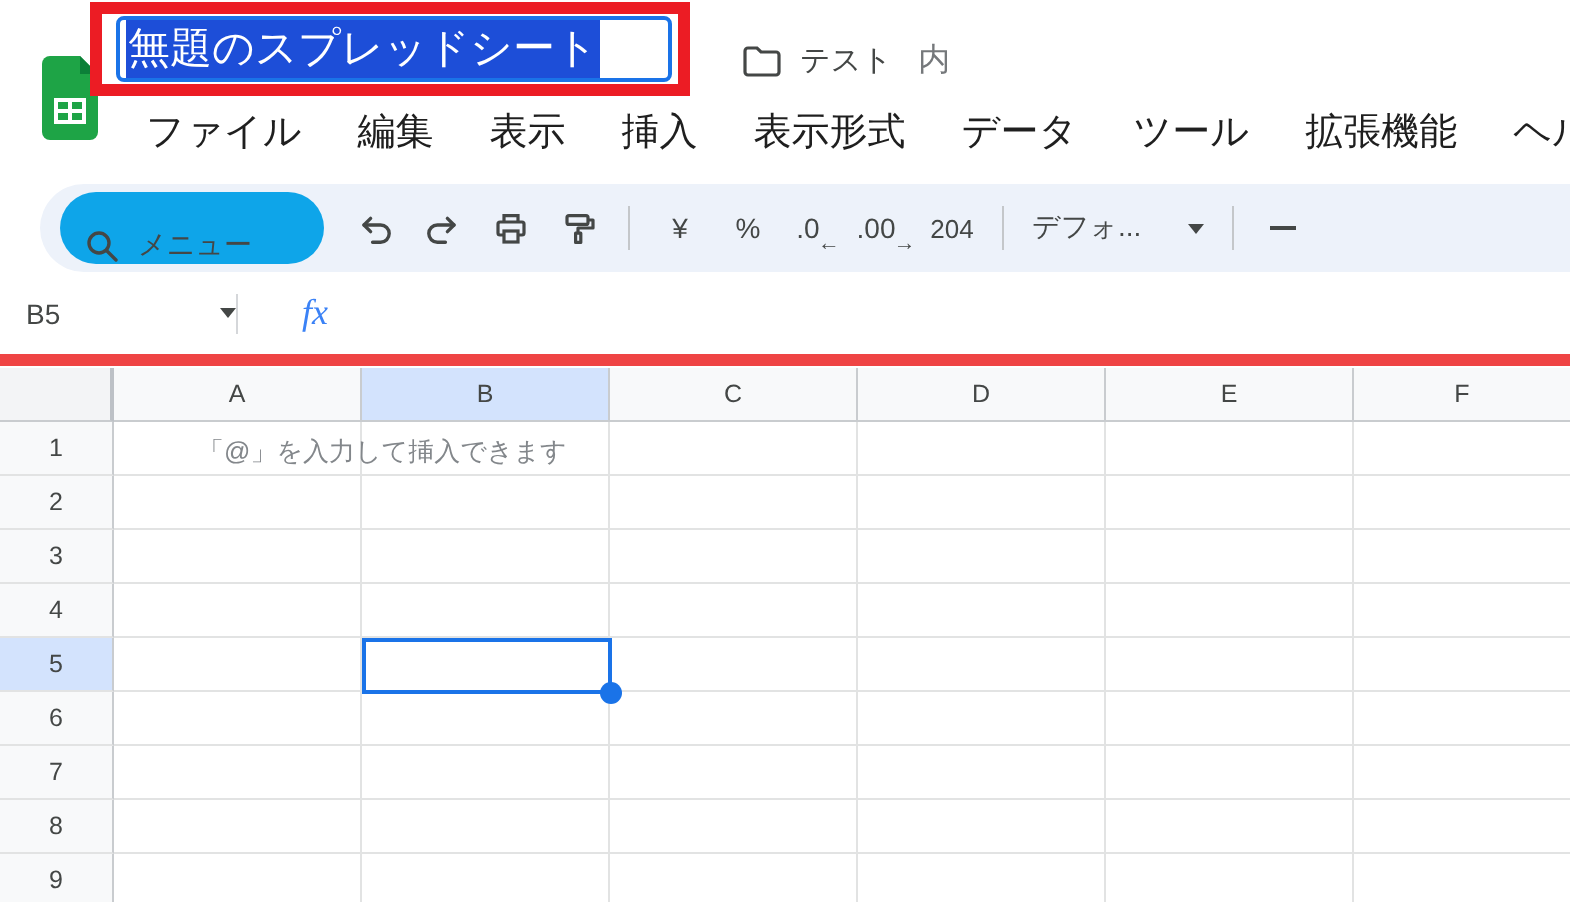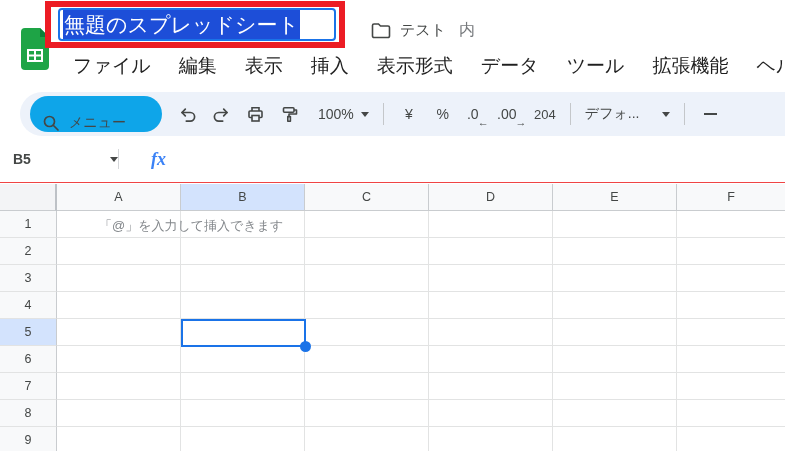--- a/index.html
+++ b/index.html
@@ -50,21 +50,21 @@
   .caret { width:0; height:0; border-left:4px solid transparent; border-right:4px solid transparent; border-top:5px solid #444746; margin-left:7px; }
   .zoom-btn { margin-left:6px; padding:0 6px; }
   .dec { position:relative; font-size:14px; color:#444746; padding-right:8px; }
   .dec .dec-arrow { position:absolute; right:-2px; bottom:-6px; font-size:11px; }
   .font-btn { min-width:88px; justify-content:flex-end; padding:0 6px;gap:16px; }
   .minus-bar { width:13px; height:2px; background:#444746; }
 
   
   .formula-row {
     position:absolute; left:0; top:136px; width:785px; height:47px; background:#fff;
-    border-bottom:1px solid #ef4444; display:flex; align-items:center;font-weight:bold;
+    border-bottom:6px solid #ef4444; display:flex; align-items:center;
   }
   .name-box { display:flex; align-items:center; width:118px; padding-left:13px; }
   .name-box .nb-val { font-size:14px; color:#444746; flex:1; }
   .fx-sep { width:1px; height:20px; background:#d5d7da; }
   .fx-label { font-style:italic; font-size:18px; color:#3b82f6; margin-left:32px; font-family:"Liberation Serif", serif; }
 
   
   .grid { position:absolute; left:0; top:184px; width:785px; height:267px; background:#fff; }
   .corner { position:absolute; left:0; top:0; width:57px; height:27px; background:#f3f4f6; border-right:2px solid #bdc1c6; border-bottom:1px solid #c9cccf; }
   .col-headers { position:absolute; left:57px; top:0; height:27px; display:flex; }
@@ -174,24 +174,20 @@
     <div class="tb-btn">
       <svg width="19" height="19" viewBox="0 0 19 19">
         <g fill="none" stroke="#444746" stroke-width="1.6" stroke-linejoin="round">
           <rect x="3.5" y="2.8" width="10.5" height="4.4" rx="1"></rect>
           <path d="M14 5 h2.5 v4 h-7.5 v2.6"></path>
           <rect x="7.8" y="11.6" width="2.6" height="4.6"></rect>
         </g>
       </svg>
     </div>
 
-    <div class="tb-btn zoom-btn">
-      <span class="tb-text">100%</span>
-      <span class="caret"></span>
-    </div>
 
     <div class="tb-sep"></div>
 
     <div class="tb-btn">
       <span class="tb-text">¥</span>
     </div>
     <div class="tb-btn">
       <span class="tb-text">%</span>
     </div>
     <div class="tb-btn">

